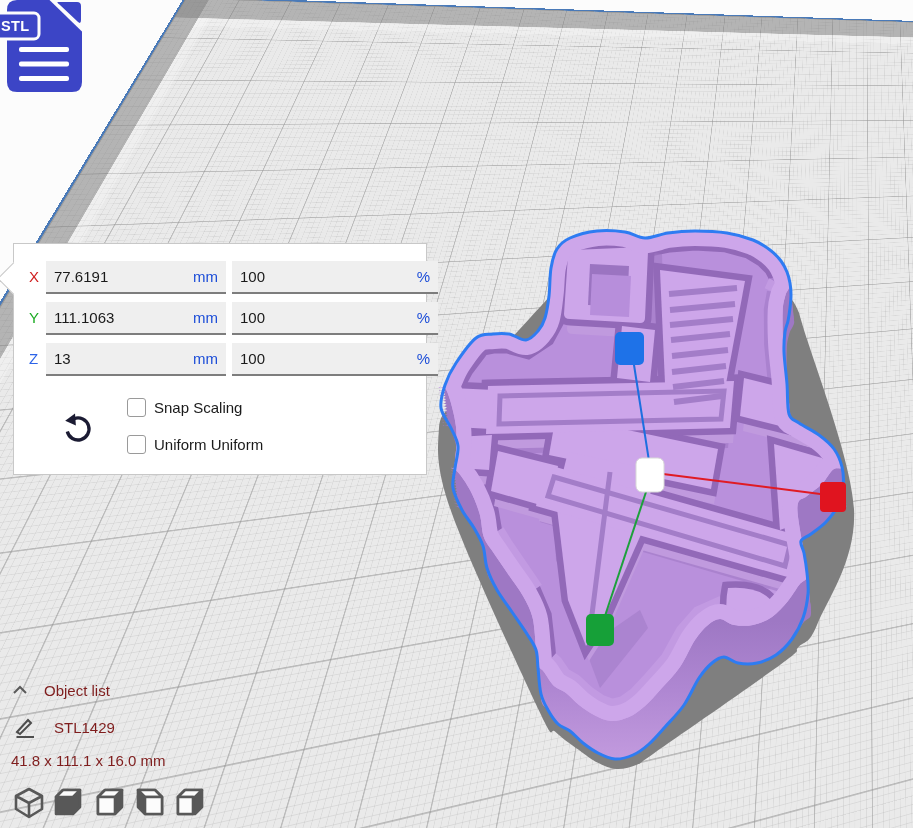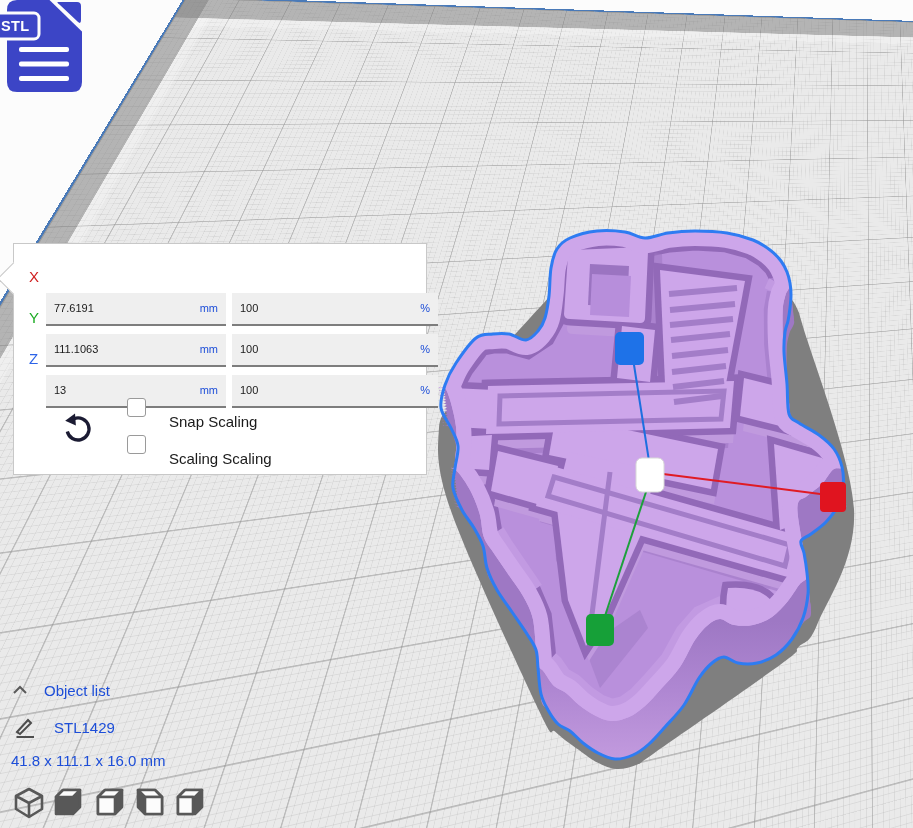--- a/index.html
+++ b/index.html
@@ -19,29 +19,29 @@
 #plate .lite-t{position:absolute;left:44px;top:50px;width:2600px;height:22px;background:rgba(255,255,255,.25);}
 #plate .lite-l{position:absolute;left:44px;top:50px;width:20px;height:2600px;background:rgba(255,255,255,.25);}
 
 #panel{position:absolute;left:13px;top:243px;width:412px;height:230px;background:#fff;
  border:1px solid #c8c8c8;}
 #panel .notch{position:absolute;left:-12px;top:23px;width:22px;height:22px;background:#fff;
  border-left:1px solid #c8c8c8;border-bottom:1px solid #c8c8c8;transform:rotate(45deg);}
 .prow{position:absolute;height:34px;}
 .axis{position:absolute;left:15px;width:14px;font-size:15px;line-height:32px;}
 .fld{position:absolute;height:31px;background:#efefef;border-bottom:2px solid #7d7d7d;
- font-size:11px;color:#1a1a1a;line-height:31px;margin-top:32px;}
+ font-size:15px;color:#1a1a1a;line-height:31px;}
 .fld .val{position:absolute;left:8px;top:0;}
 .fld .unit{position:absolute;right:8px;top:0;color:#1d4ed8;}
 .f1{left:32px;width:180px;}
 .f2{left:218px;width:206px;}
 .cb{position:absolute;left:113px;width:17px;height:17px;background:#fff;border:1px solid #9a9a9a;border-radius:3px;}
-.cblab{position:absolute;left:155px;font-size:15px;color:#1a1a1a;margin-top:14px;}
-
-.blt{position:absolute;font-size:15px;color:#1d4ed8;}
+.cblab{position:absolute;left:140px;font-size:15px;color:#1a1a1a;}
+
+.blt{position:absolute;font-size:15px;color:#7f1d1d;}
 </style></head>
 <body>
 <div id="plate">
     <div class="lite-t"></div>
     <div class="lite-l"></div>
     <div class="band-t"></div>
     <div class="band-l"></div>
   </div>
 
 <svg width="913" height="828" viewBox="0 0 913 828" style="position:absolute;left:0;top:0">
@@ -213,21 +213,21 @@
         <span class="unit">%</span>
       </div>
     </div>
   <svg width="36" height="36" viewBox="0 0 36 36" style="position:absolute;left:46px;top:167px">
     <path d="M 7.3,20.5 A 11,11 0 1 0 14.1,7.7" fill="none" stroke="#1b1b33" stroke-width="3.3"></path>
     <path d="M 5.2,9.8 L 15.0,2.6 L 15.9,14.4 Z" fill="#1b1b33"></path>
   </svg>
   <div class="cb" style="top:154px"></div>
     <div class="cblab" style="top:155px">Snap Scaling</div>
   <div class="cb" style="top:191px"></div>
-    <div class="cblab" style="top:192px">Scaling Scaling</div>
+    <div class="cblab" style="top:192px">Uniform Uniform</div>
 </div>
 
 <svg width="18" height="12" viewBox="0 0 18 12" style="position:absolute;left:12px;top:684px">
   <path d="M2,9 L8,3 L14,9" fill="none" stroke="#5a5a5a" stroke-width="2"></path>
 </svg>
 <div class="blt" style="left:44px;top:682px">Object list</div>
 <svg width="24" height="24" viewBox="0 0 24 24" style="position:absolute;left:14px;top:716px">
   <path d="M3,16 L14,4 L17,7 L6,18 Z M2.5,21 L20,21" stroke="#4d4d4d" stroke-width="2" fill="none"></path>
 </svg>
 <div class="blt" style="left:54px;top:719px">STL1429</div>

